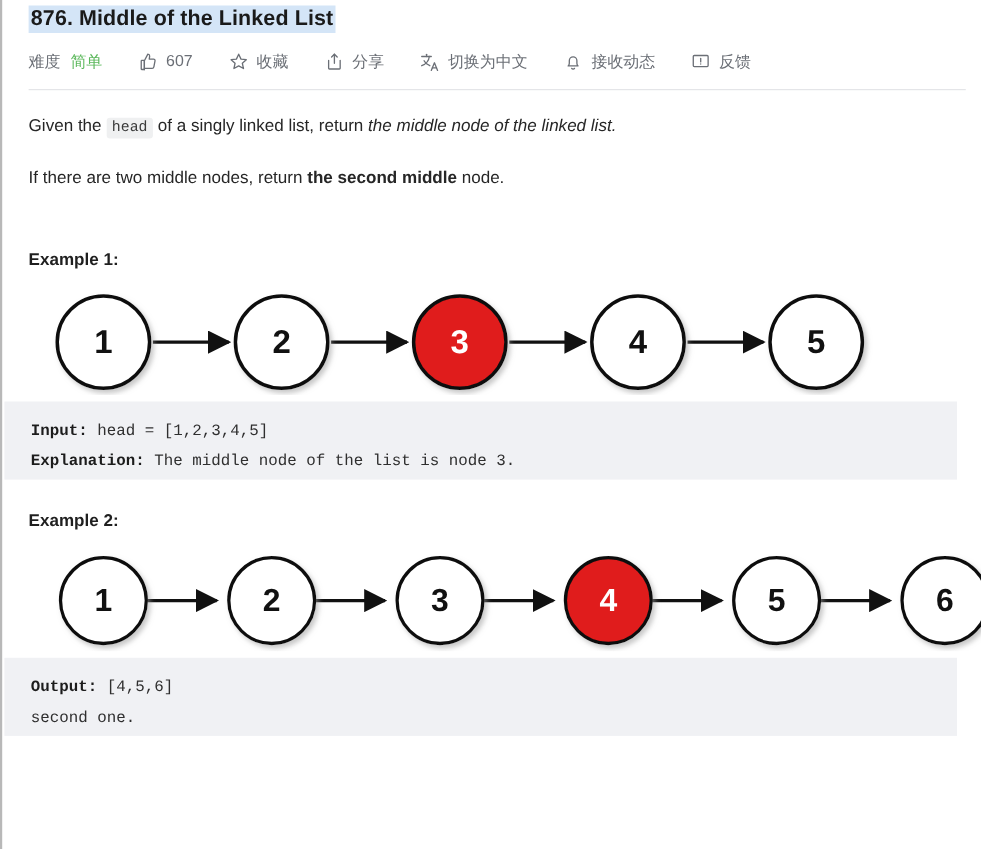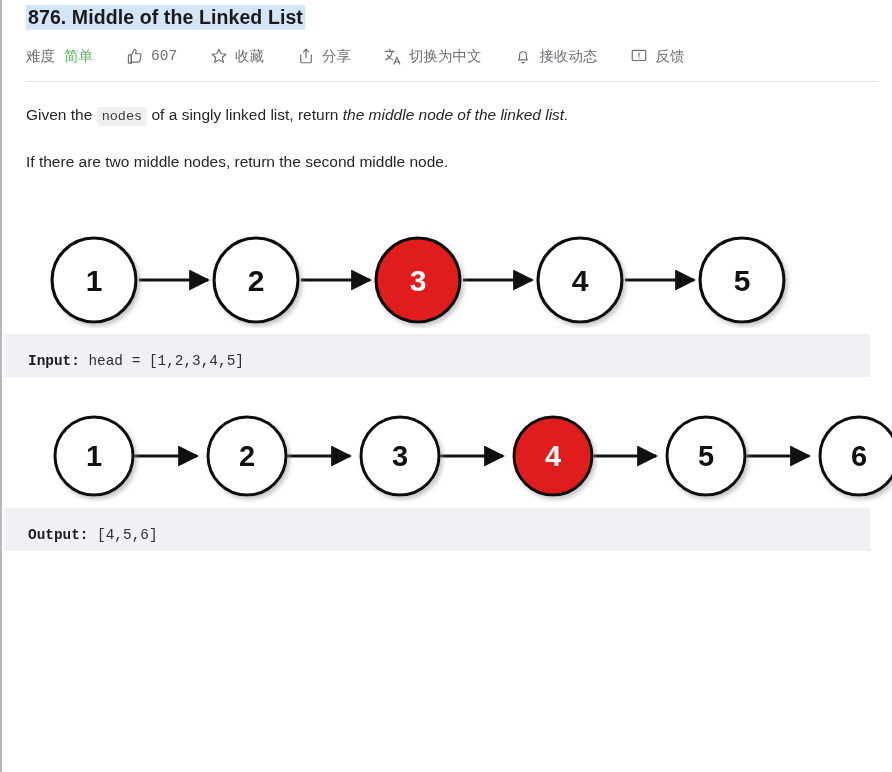--- a/index.html
+++ b/index.html
@@ -43,21 +43,20 @@
     background: #d4e5f7;
     padding: 1px 2px 2px 2px;
   }
 
   #meta-bar {
     display: flex;
     padding: 12px 0 0 22px;
     font-size: 14.5px;
     color: #6b6f76;
     height: 40px;
-    font-family: Liberation Mono, monospace;
   }
   .meta-item {
     display: flex;
     align-items: center;
     margin-right: 32px;
     white-space: nowrap;
   }
   .meta-item .ic {
     display: inline-flex;
     align-items: center;
@@ -88,21 +87,21 @@
   .desc-para.second { margin-top: 22px; }
   code.inline {
     font-family: "Liberation Mono", "DejaVu Sans Mono", monospace;
     background: #eff0f1;
     border-radius: 3px;
     padding: 2px 5px;
     font-size: 13.5px;
     color: #3b3b3b;
   }
   em.ital { font-style: italic; }
-  strong.bd { font-weight: 400; }
+  strong.bd { font-weight: 700; }
 
   
   .example-block { padding-left: 22px; }
   #example-1-block { margin-top: 54px; }
   #example-2-block { margin-top: 29px; }
   .example-heading {
     font-size: 15.5px;
     font-weight: 700;
     color: #1f1f1f;
     margin: 0 0 0 0;
@@ -219,25 +218,26 @@
         </svg>
       </span>
       <span>反馈</span>
     </div>
 
   </div>
 
   <div id="meta-divider"></div>
 
   <div id="description">
-    <p class="desc-para"><span>Given the </span><code class="inline">nodes</code><span> of a singly linked list, return </span><em class="ital">the middle node of the linked list.</em></p>
+    <p class="desc-para"><span>Given the </span><code class="inline">head</code><span> of a singly linked list, return </span><em class="ital">the middle node of the linked list.</em></p>
     <p class="desc-para second"><span>If there are two middle nodes, return </span><strong class="bd">the second middle</strong><span> node.</span></p>
   </div>
 
   <div class="example-block" id="example-1-block">
+    <div class="example-heading">Example 1:</div>
 
     <div class="diagram">
       <svg width="790" height="100" viewBox="0 0 790 100">
         <defs>
           <marker id="arrow1" viewBox="0 0 10 10" refX="9" refY="5" markerWidth="7" markerHeight="7" orient="auto-start-reverse">
             <path d="M 0 0 L 10 5 L 0 10 z" fill="#111111"></path>
           </marker>
           <filter id="sh1" x="-40%" y="-40%" width="190%" height="190%">
             <feDropShadow dx="2.5" dy="3" stdDeviation="2.2" flood-color="#9a9a9a" flood-opacity="0.55"></feDropShadow>
           </filter>
@@ -266,24 +266,26 @@
         <text x="554" y="52" text-anchor="middle" dominant-baseline="central" font-family="&quot;Liberation Sans&quot;, sans-serif" font-size="30" font-weight="700" fill="#111111">4</text>
         <g filter="url(#sh1)">
             <circle cx="716" cy="52" r="42" fill="#ffffff" stroke="#111111" stroke-width="3.2"></circle>
           </g>
         <text x="716" y="52" text-anchor="middle" dominant-baseline="central" font-family="&quot;Liberation Sans&quot;, sans-serif" font-size="30" font-weight="700" fill="#111111">5</text>
       </svg>
     </div>
 
     <div class="code-block">
       <div class="code-line"><span class="code-key">Input:</span><span> head = [1,2,3,4,5]</span></div>
+      <div class="code-line"><span class="code-key">Explanation:</span><span> The middle node of the list is node 3.</span></div>
     </div>
   </div>
 
   <div class="example-block" id="example-2-block">
+    <div class="example-heading">Example 2:</div>
 
     <div class="diagram">
       <svg width="872" height="96" viewBox="0 0 872 96">
         <defs>
           <marker id="arrow2" viewBox="0 0 10 10" refX="9" refY="5" markerWidth="7" markerHeight="7" orient="auto-start-reverse">
             <path d="M 0 0 L 10 5 L 0 10 z" fill="#111111"></path>
           </marker>
           <filter id="sh2" x="-40%" y="-40%" width="190%" height="190%">
             <feDropShadow dx="2.5" dy="3" stdDeviation="2.2" flood-color="#9a9a9a" flood-opacity="0.55"></feDropShadow>
           </filter>
@@ -317,17 +319,18 @@
         <text x="680" y="50" text-anchor="middle" dominant-baseline="central" font-family="&quot;Liberation Sans&quot;, sans-serif" font-size="29" font-weight="700" fill="#111111">5</text>
         <g filter="url(#sh2)">
             <circle cx="833" cy="50" r="39" fill="#ffffff" stroke="#111111" stroke-width="3"></circle>
           </g>
         <text x="833" y="50" text-anchor="middle" dominant-baseline="central" font-family="&quot;Liberation Sans&quot;, sans-serif" font-size="29" font-weight="700" fill="#111111">6</text>
       </svg>
     </div>
 
     <div class="code-block">
       <div class="code-line"><span class="code-key">Output:</span><span> [4,5,6]</span></div>
+      <div class="code-line"><span>second one.</span></div>
     </div>
   </div>
 
 
 </div>
 
 </body></html>

